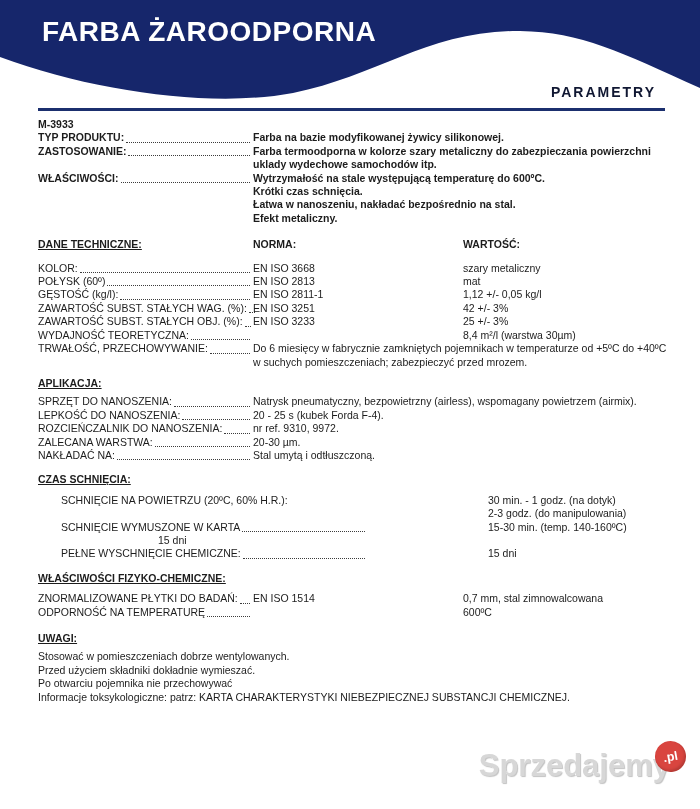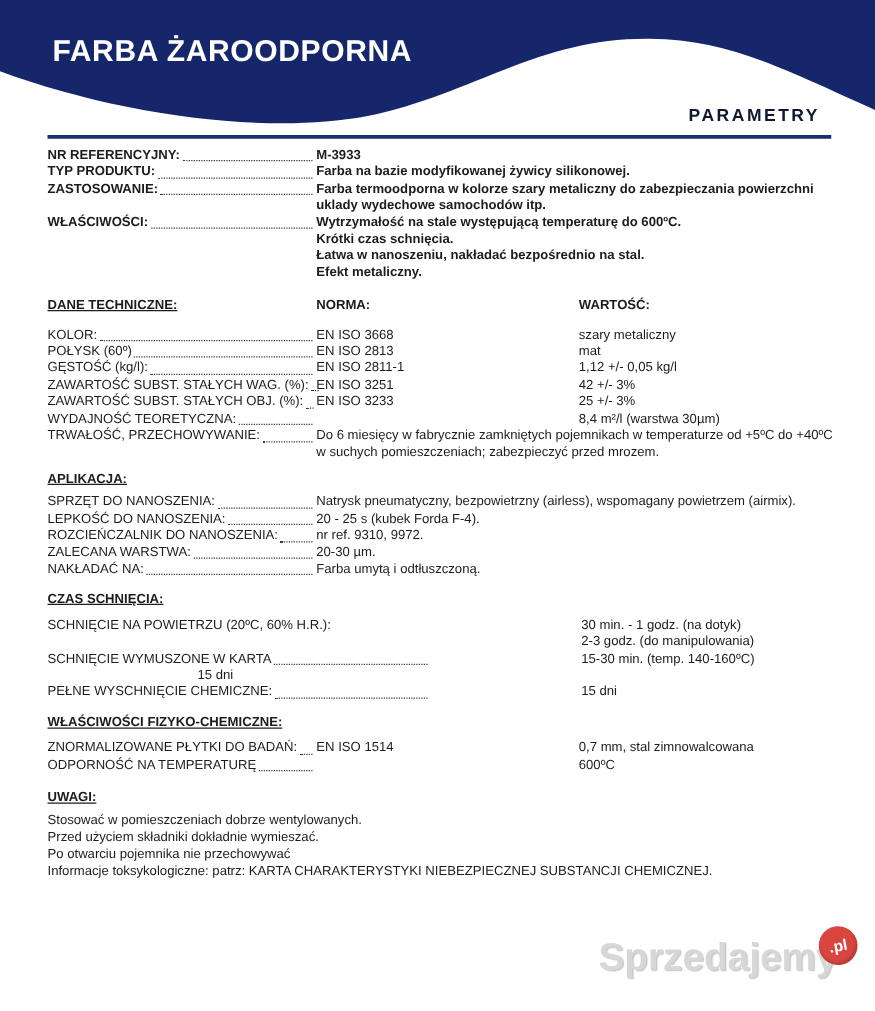--- a/index.html
+++ b/index.html
@@ -4,33 +4,33 @@
 <style>
   * { margin:0; padding:0; box-sizing:border-box; }
   html,body { background:#ffffff; }
   .page {
     position:relative; width:700px; height:809px; background:#ffffff;
     font-family:"Liberation Sans", sans-serif; color:#1c1c1c; overflow:hidden;
   }
   
   .hdr-svg { position:absolute; top:0; left:0; }
   .hdr-title {
-    position:absolute; left:42px; top:28px; color:#ffffff;
-    font-size:24px; font-weight:bold; letter-spacing:0.5px; white-space:nowrap;
+    position:absolute; left:42px; top:16px; color:#ffffff;
+    font-size:28px; font-weight:bold; letter-spacing:0.5px; white-space:nowrap;
   }
   .hdr-sub {
     position:absolute; right:44px; top:84px; color:#101732;
     font-size:14px; font-weight:bold; letter-spacing:2px; white-space:nowrap;
   }
   .hdr-rule { position:absolute; left:38px; top:108px; width:627px; height:3px; background:#1b2f6e; }
   
   .content { position:absolute; left:38px; top:118px; width:632px; font-size:10.5px; line-height:13.4px; }
   .row { display:flex; align-items:flex-start; }
   .lblbox { display:flex; align-items:flex-end; width:215px; flex:0 0 215px; }
-  .lblbox.wide { width:307px; flex:0 0 307px; }
+  .lblbox.wide { width:307px; flex:0 0 307px;margin-left:23px; }
   .spacer120 { width:120px; flex:0 0 120px; }
   .norma { width:210px; flex:0 0 210px; }
   .val { flex:1; }
   .leader { flex:1; border-bottom:1.4px dotted #3c3c3c; margin:0 3px 2px 2px; min-width:6px; }
   .nowrap { white-space:nowrap; }
   .b { font-weight:bold; }
   .heading { font-weight:bold; text-decoration:underline; white-space:nowrap; }
   .h-dane { margin-top:13px; }
   .gap10 { height:10px; } .gap7 { height:7px; } .gap5 { height:5px; }
   .h-apl { margin-top:8px; }
@@ -59,24 +59,20 @@
   <svg class="hdr-svg" width="700" height="112" viewBox="0 0 700 112">
     <path d="M0,0 H700 V88 C620,52 582,32 520,31 C430,30 378,76 293,93 C213,108 95,92 0,57 Z" fill="#16266b"></path>
   </svg>
   <div class="hdr-title">FARBA ŻAROODPORNA</div>
   <div class="hdr-sub">PARAMETRY</div>
   <div class="hdr-rule"></div>
 
   <div class="content">
 
     <div class="row b">
-      <div class="lblbox">
-          <span class="nowrap">NR REFERENCYJNY:</span>
-          <span class="leader"></span>
-        </div>
       <div class="val nowrap">M-3933</div>
     </div>
     <div class="row b">
       <div class="lblbox">
           <span class="nowrap">TYP PRODUKTU:</span>
           <span class="leader"></span>
         </div>
       <div class="val nowrap">Farba na bazie modyfikowanej żywicy silikonowej.</div>
     </div>
     <div class="row b">
@@ -197,21 +193,21 @@
           <span class="nowrap">ZALECANA WARSTWA:</span>
           <span class="leader"></span>
         </div>
       <div class="val nowrap">20-30 µm.</div>
     </div>
     <div class="row">
       <div class="lblbox">
           <span class="nowrap">NAKŁADAĆ NA:</span>
           <span class="leader"></span>
         </div>
-      <div class="val nowrap">Farba umytą i odtłuszczoną.</div>
+      <div class="val nowrap">Stal umytą i odtłuszczoną.</div>
     </div>
 
     <div class="heading h-czas">CZAS SCHNIĘCIA:</div>
     <div class="gap7"></div>
     <div class="row">
       <div class="lblbox wide">
           <span class="nowrap">SCHNIĘCIE NA POWIETRZU (20ºC, 60% H.R.):</span>
         </div>
       <div class="spacer120"></div>
       <div class="val">

